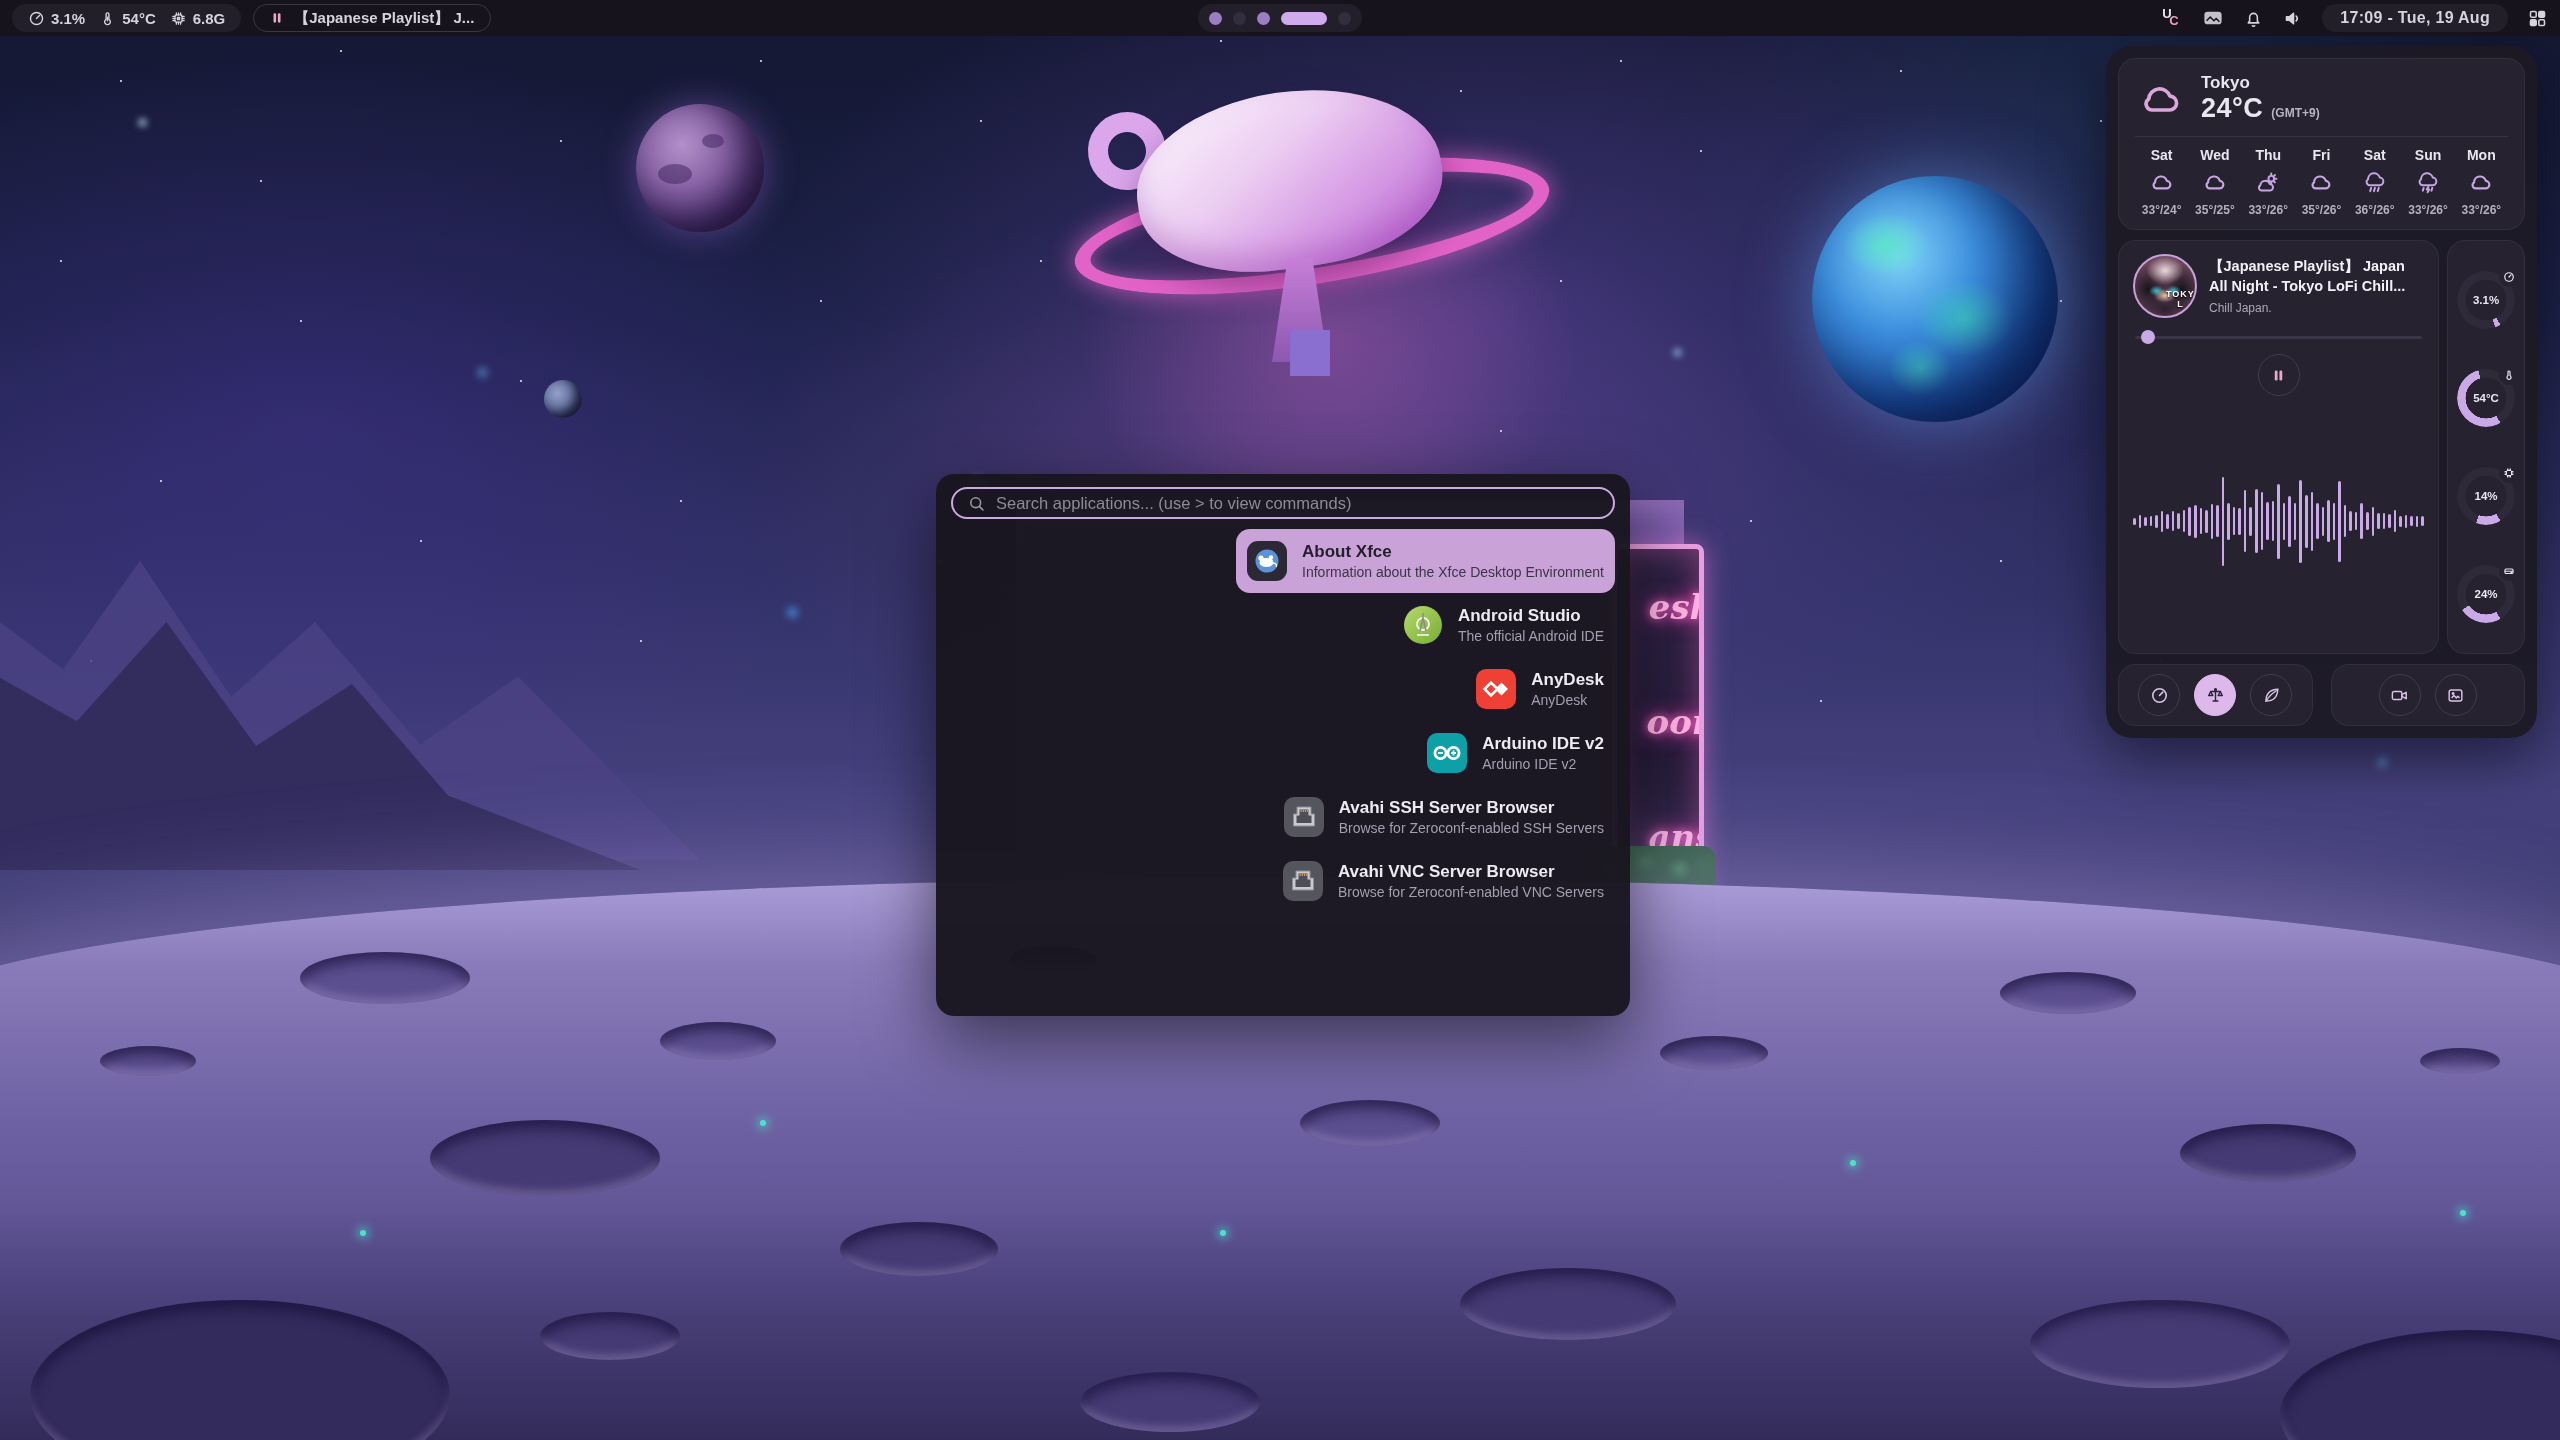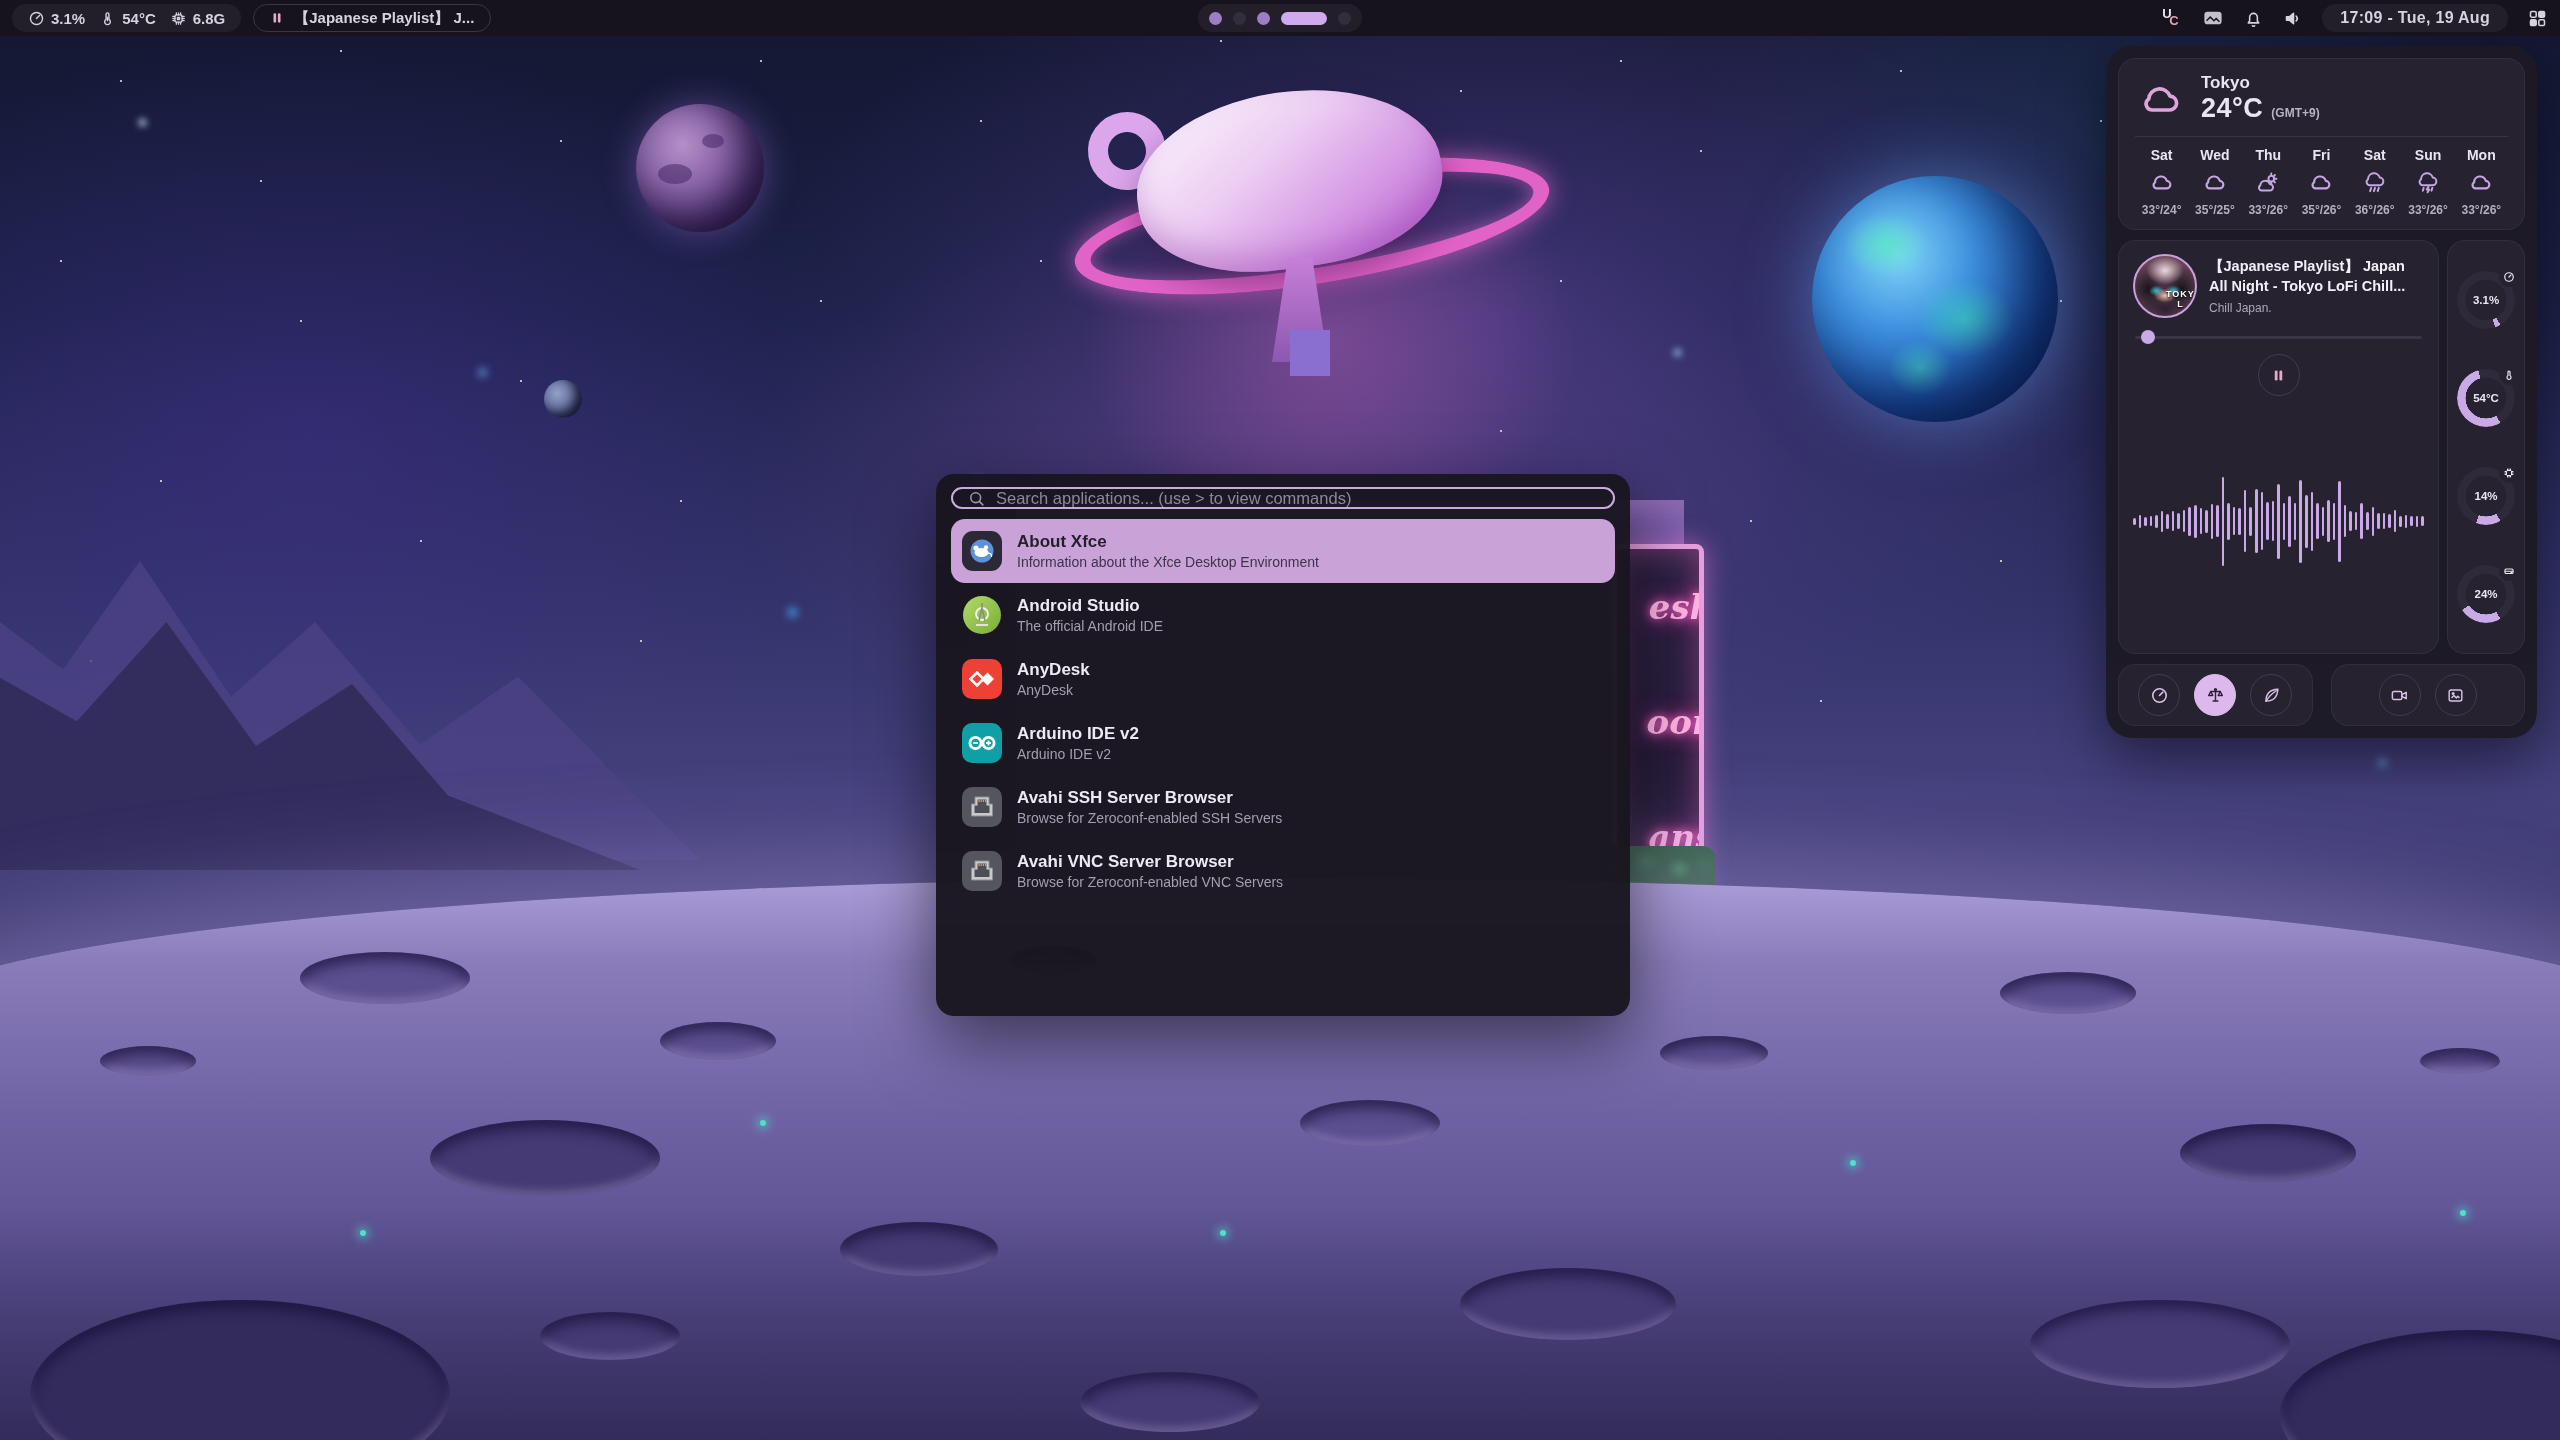--- a/index.html
+++ b/index.html
@@ -120,27 +120,27 @@
   .uc-glyph { position:relative; width:22px; height:22px; font-weight:bold; font-size:13px; }
   .uc-glyph em { position:absolute; left:0; top:-1px; font-style:normal; color:#eee6f0; }
   .uc-glyph b { position:absolute; left:7px; top:6px; color:#e8a0b8; }
   .clock-pill { background:#221f2b; border-radius:15px; height:28px; display:flex; align-items:center;
     padding:0 18px; font-size:16px; font-weight:bold; letter-spacing:.3px; }
 
   
   .launcher { position:absolute; left:936px; top:474px; width:694px; height:542px; z-index:30;
     background:rgba(25,22,31,.97); border-radius:18px; padding:13px 15px;
     box-shadow:0 24px 70px rgba(0,0,0,.55); display:flex; flex-direction:column; }
-  .searchbar { height:22px; border:2px solid #cbabdf; border-radius:999px; display:flex; align-items:center;
+  .searchbar { height:32px; border:2px solid #cbabdf; border-radius:999px; display:flex; align-items:center;
     gap:10px; padding:0 14px; margin-bottom:10px; flex:none; }
   .searchbar svg { color:#9a96a4; }
   .searchbar input { flex:1; background:transparent; border:none; outline:none; color:#e8e5ee;
     font-size:16.5px; font-family:inherit; }
   .searchbar input::placeholder { color:#8d8998; }
-  .app-list { display:flex; flex-direction:column; flex:1; }
+  .app-list { display:flex; flex-direction:column; flex:1;align-items:flex-end; }
   .app-item { height:64px; flex:none; display:flex; align-items:center; gap:15px; padding:0 11px;
     border-radius:14px; cursor:default; }
   .app-item .app-ic { width:40px; height:40px; flex:none; }
   .app-name { font-size:17px; font-weight:bold; color:#eceaf2; line-height:1.25; }
   .app-desc { font-size:14px; color:#a39fb0; line-height:1.3; }
   .app-item.active { background:#c9a2d8; }
   .app-item.active .app-name { color:#241f2d; }
   .app-item.active .app-desc { color:#3c3449; }
 
   

